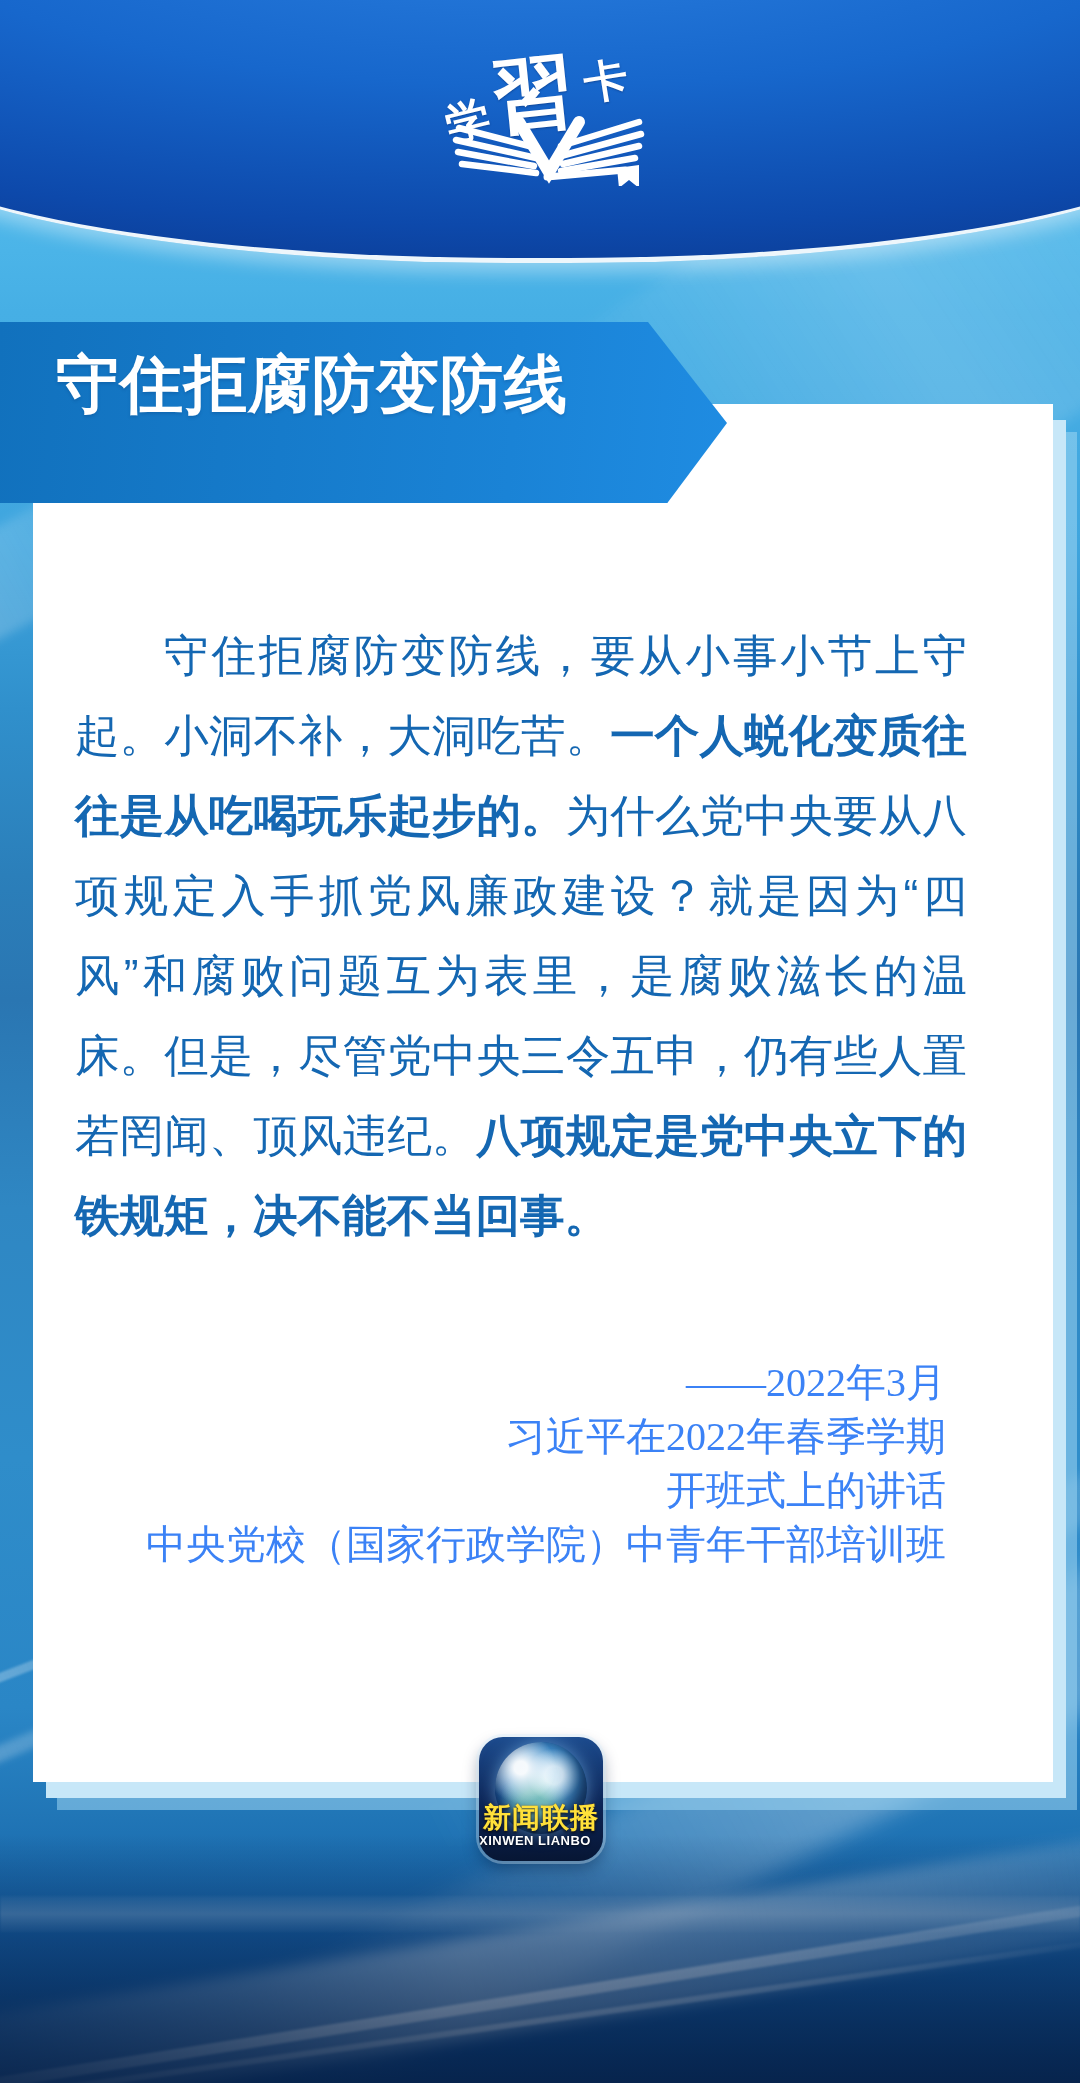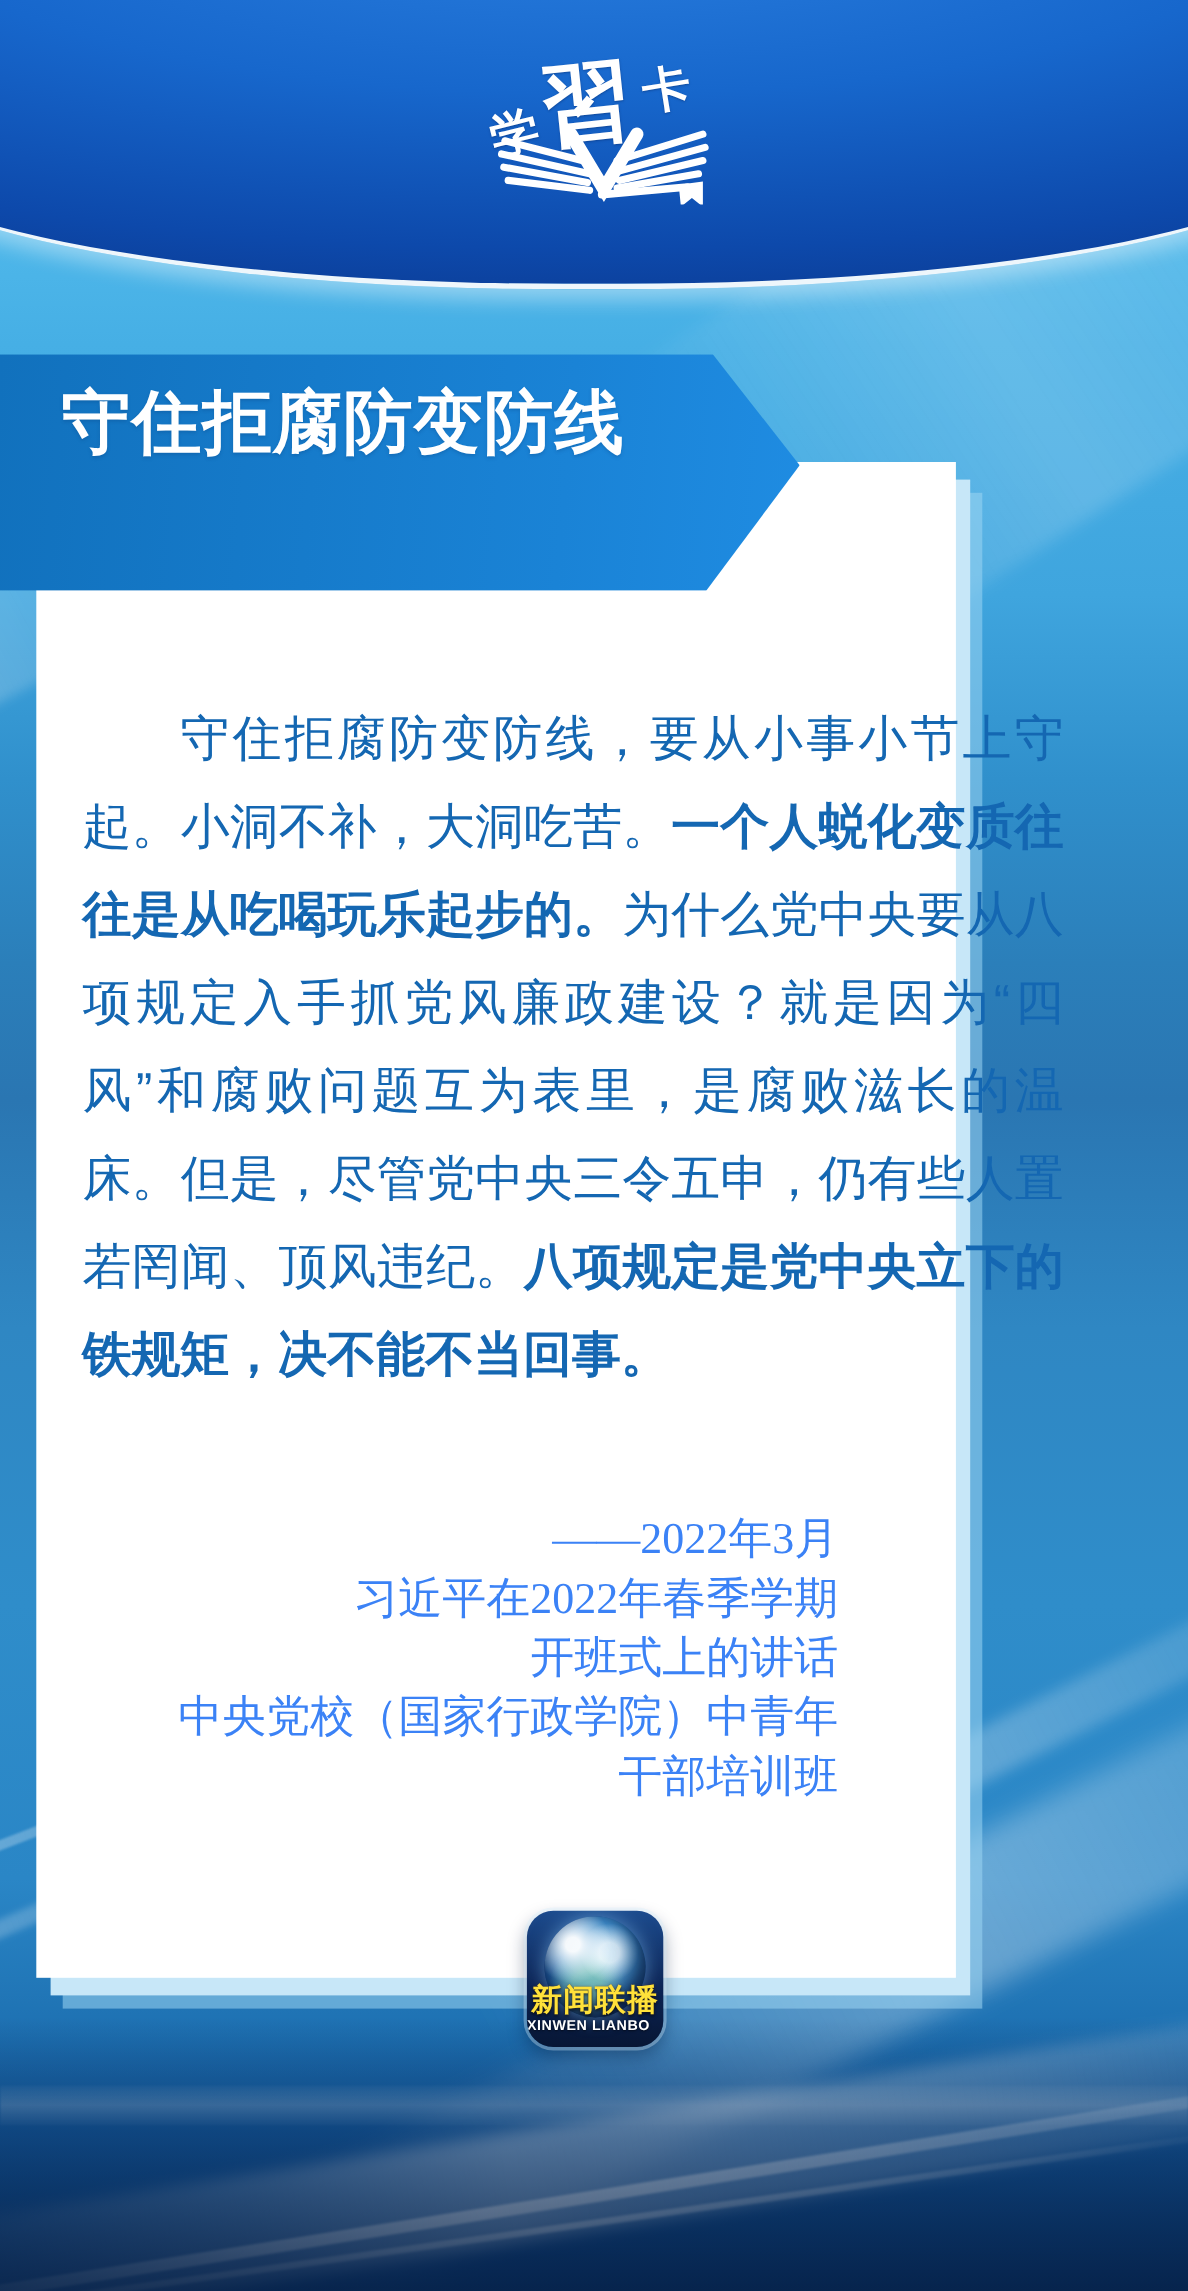--- a/index.html
+++ b/index.html
@@ -47,39 +47,39 @@
     box-shadow:0 9px 18px rgba(255,255,255,.4);
   }
   .masthead{position:absolute;left:432px;top:52px;width:240px;height:140px;z-index:5;color:#fff;}
   .mc{position:absolute;font-weight:bold;text-shadow:0 1px 2px rgba(0,20,70,.35);}
   .mc1{left:14px;top:40px;font-size:44px;transform:rotate(-14deg);}
   .mc2{left:60px;top:-12px;font-size:82px;transform:rotate(-6deg);}
   .mc3{left:152px;top:0px;font-size:44px;transform:rotate(-9deg);}
   .book{position:absolute;left:12px;top:60px;width:210px;height:74px;}
   
   .card{
-    position:absolute;left:33px;top:420px;width:836px;height:1378px;z-index:2;
+    position:absolute;left:33px;top:404px;width:1020px;height:1378px;z-index:2;
     background:#ffffff;
     box-shadow:13px 16px 0 0 #c7e7f8, 24px 28px 0 0 rgba(157,214,243,.55);
     padding-left:32px;
   }
   .quote{
     position:absolute;left:42px;top:212px;width:892px;margin:0;
     font-size:44.5px;line-height:80px;color:#1467b2;
     text-align:justify;text-indent:2em;letter-spacing:0;
   }
   .quote b{font-weight:900;}
   .attr{
     position:absolute;left:90px;right:107px;top:952px;
     text-align:right;font-family:"Liberation Serif","DejaVu Serif",serif;
     font-size:40px;line-height:54px;color:#3b82f6;
   }
   
   .banner{
-    position:absolute;left:0;top:322px;width:730px;height:215px;z-index:3;
+    position:absolute;left:0;top:322px;width:730px;height:181px;z-index:3;
     background:linear-gradient(95deg,#1171bd 0%,#1a83d6 70%,#1f8ce2 100%);
     clip-path:polygon(0 0,648px 0,727px 101px,642px 215px,0 215px);
   }
   .banner-title{padding:14px 0 0 56px;font-size:63px;line-height:97px;font-weight:900;
     color:#ffffff;letter-spacing:1px;text-shadow:0 2px 3px rgba(8,60,120,.25);}
   
   .applogo{
     position:absolute;left:479px;top:1737px;width:124px;height:124px;z-index:6;
     border-radius:24px;overflow:hidden;
     background:linear-gradient(180deg,#1d4c8e 0%,#0c2455 55%,#071634 100%);

